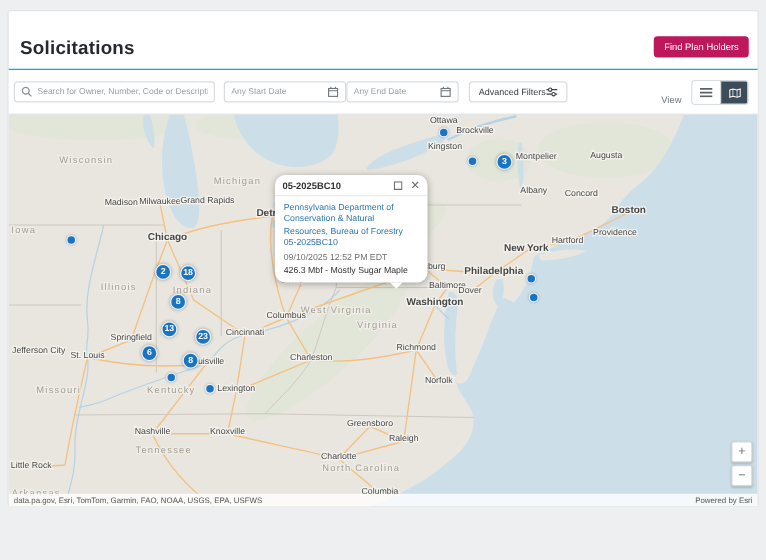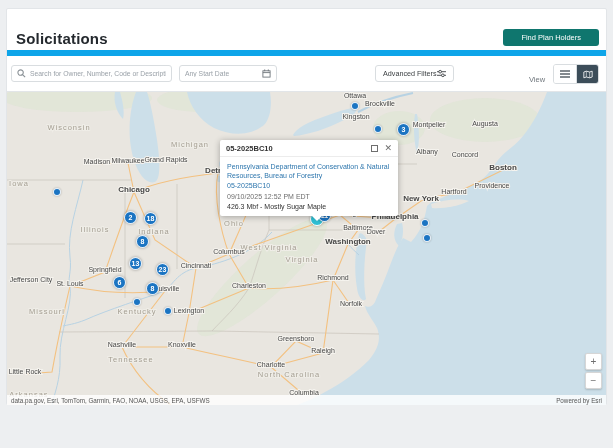--- a/index.html
+++ b/index.html
@@ -1,23 +1,23 @@
 <!DOCTYPE html>
 <html><head>
 <meta charset="utf-8">
 <style>
   *{margin:0;padding:0;box-sizing:border-box}
   html,body{width:613px;height:448px}
   body{background:#edeff1;font-family:"Liberation Sans",sans-serif;position:relative;overflow:hidden}
 
   .panel{position:absolute;left:6px;top:8px;width:601px;height:397px;background:#fff;border:1px solid #e2e5e8;border-radius:2px}
 
-  .app-header{position:absolute;left:0;top:0;right:0;height:47px;border-bottom:6px solid #0ea5e9}
+  .app-header{position:absolute;left:0;top:0;right:0;height:47px;border-bottom:1px solid #0ea5e9}
   .page-title{position:absolute;left:9px;top:21px;font-size:15px;font-weight:700;color:#24292e;letter-spacing:.2px}
-  .find-btn{position:absolute;right:7px;top:20px;height:17px;padding:0 18px;background:#0f766e;color:#fff;border:none;border-radius:3px;font-size:7.5px;font-family:inherit;cursor:pointer}
+  .find-btn{position:absolute;right:7px;top:20px;height:17px;padding:0 8px;background:#be185d;color:#fff;border:none;border-radius:3px;font-size:7.5px;font-family:inherit;cursor:pointer}
 
   .toolbar{position:absolute;left:0;top:47px;right:0;height:35px;background:#fff}
   .tb-field{position:absolute;top:9px;height:17px;border:1px solid #d9dde0;border-radius:3px;background:#fff;display:flex;align-items:center;padding:0 5px;gap:4px}
   .tb-field input{border:none;outline:none;flex:1;font-size:6.8px;color:#3c4043;font-family:inherit;min-width:0;background:transparent}
   .tb-field input::placeholder{color:#9aa1a8}
   .search-field{left:4px;width:161px}
   .start-field{left:172px;width:98px}
   .end-field{left:270px;width:90px}
   .adv-btn{position:absolute;left:368px;top:9px;height:17px;padding:0 7px;background:#fff;border:1px solid #d9dde0;border-radius:3px;font-size:7.2px;color:#3c4043;display:flex;align-items:center;gap:0;font-family:inherit;cursor:pointer}
   .view-label{position:absolute;left:522px;top:19px;font-size:7.5px;color:#70777d}
@@ -30,21 +30,21 @@
   .map-svg{position:absolute;left:0;top:0}
   .city-label{font-size:7px;fill:#474747;text-anchor:middle;paint-order:stroke;stroke:#f5f3ee;stroke-width:2px;font-family:"Liberation Sans",sans-serif}
   .city-label.major{font-size:8px;font-weight:700}
   .state-label{font-size:7.5px;fill:#a49e92;text-anchor:middle;letter-spacing:1px;paint-order:stroke;stroke:#efede7;stroke-width:2px;font-family:"Liberation Sans",sans-serif}
 
   .marker-layer{position:absolute;left:0;top:0;width:599px;height:314px;z-index:2}
   .cluster{position:absolute;width:13px;height:13px;margin:-7px 0 0 -7px;background:#1b74c2;border:1px solid rgba(255,255,255,.9);border-radius:50%;color:#fff;font-size:7px;font-weight:700;display:flex;align-items:center;justify-content:center;box-shadow:0 0 3px rgba(0,0,0,.35);cursor:pointer}
   .dot{position:absolute;width:8px;height:8px;margin:-4px 0 0 -4px;background:#1b74c2;border:1px solid rgba(255,255,255,.9);border-radius:50%;box-shadow:0 0 2px rgba(0,0,0,.3);cursor:pointer}
   .selected-marker{position:absolute;width:14px;height:14px;margin:-7px 0 0 -7px;background:#2fc0d4;border:1.5px solid #fff;border-radius:50%;box-shadow:0 0 3px rgba(0,0,0,.3);cursor:pointer}
 
-  .popup{position:absolute;left:213px;top:48px;width:178px;background:#fff;box-shadow:0 1px 6px rgba(0,0,0,.3);border-radius:2px;z-index:4;font-size:7px}
+  .popup{position:absolute;left:213px;top:48px;width:122px;background:#fff;box-shadow:0 1px 6px rgba(0,0,0,.3);border-radius:8px;z-index:4;font-size:7px}
   .popup-header{display:flex;align-items:center;padding:4px 6px 3px;border-bottom:1px solid #ececec}
   .popup-title{font-weight:700;font-size:7.5px;color:#323232;flex:1}
   .popup-dock{display:flex;align-items:center;margin-right:6px;cursor:pointer}
   .popup-close{font-size:9px;color:#6e6e6e;line-height:1;cursor:pointer}
   .popup-body{padding:5px 7px 6px}
   .popup-link{color:#2d76ad;line-height:1.35;margin-bottom:3px;cursor:pointer}
   .popup-link span{display:block}
   .popup-date{color:#6e6e6e;margin-bottom:3px}
   .popup-desc{color:#323232}
   .popup-tail{position:absolute;left:92px;bottom:-5px;width:0;height:0;border-left:5px solid transparent;border-right:5px solid transparent;border-top:5px solid #fff}
@@ -68,20 +68,31 @@
       <span style="display:flex">
         <svg width="9" height="9" viewBox="0 0 10 10">
             <circle cx="4" cy="4" r="3" fill="none" stroke="#8a9196" stroke-width="1.2"></circle>
             <line x1="6.2" y1="6.2" x2="9" y2="9" stroke="#8a9196" stroke-width="1.2"></line>
           </svg>
       </span>
       <input placeholder="Search for Owner, Number, Code or Description" style="">
     </div>
     <div class="tb-field start-field">
       <input placeholder="Any Start Date" style="">
+      <span style="display:flex">
+        <svg width="9" height="9" viewBox="0 0 10 10">
+            <rect x="1" y="2" width="8" height="7" fill="none" stroke="#6e757b"></rect>
+            <line x1="1" y1="4" x2="9" y2="4" stroke="#6e757b"></line>
+            <line x1="3" y1="0.5" x2="3" y2="2.5" stroke="#6e757b"></line>
+            <line x1="7" y1="0.5" x2="7" y2="2.5" stroke="#6e757b"></line>
+          </svg>
+      </span>
+    </div>
+    <div class="tb-field end-field">
+      <input placeholder="Any End Date" style="">
       <span style="display:flex">
         <svg width="9" height="9" viewBox="0 0 10 10">
             <rect x="1" y="2" width="8" height="7" fill="none" stroke="#6e757b"></rect>
             <line x1="1" y1="4" x2="9" y2="4" stroke="#6e757b"></line>
             <line x1="3" y1="0.5" x2="3" y2="2.5" stroke="#6e757b"></line>
             <line x1="7" y1="0.5" x2="7" y2="2.5" stroke="#6e757b"></line>
           </svg>
       </span>
     </div>
     <button class="adv-btn">

